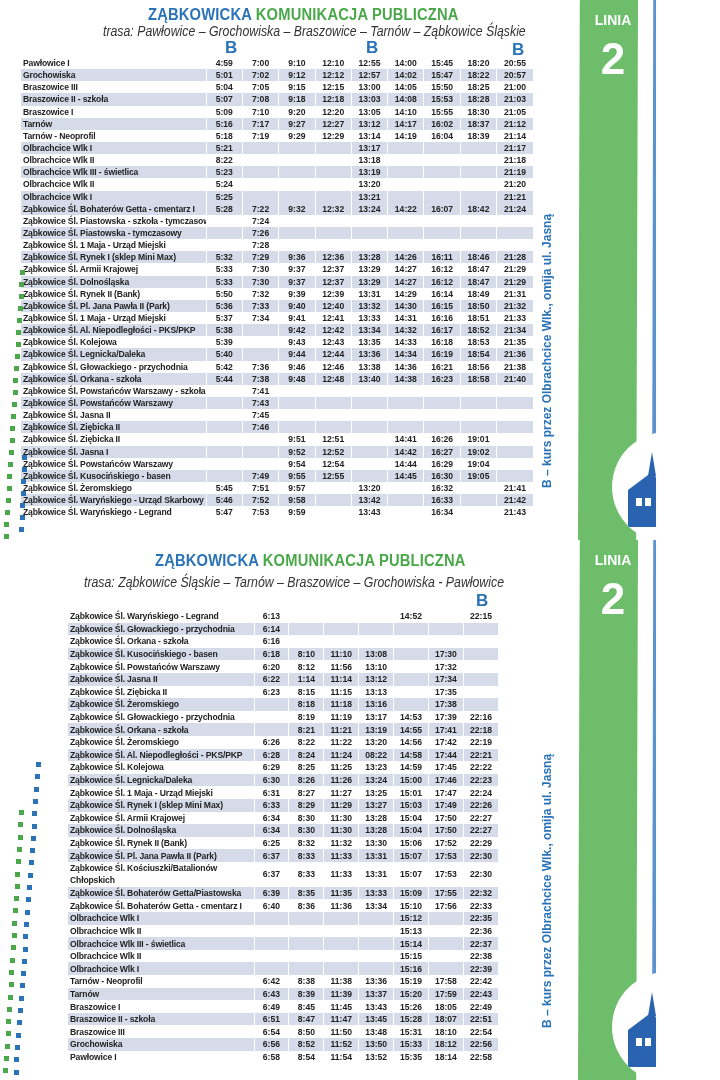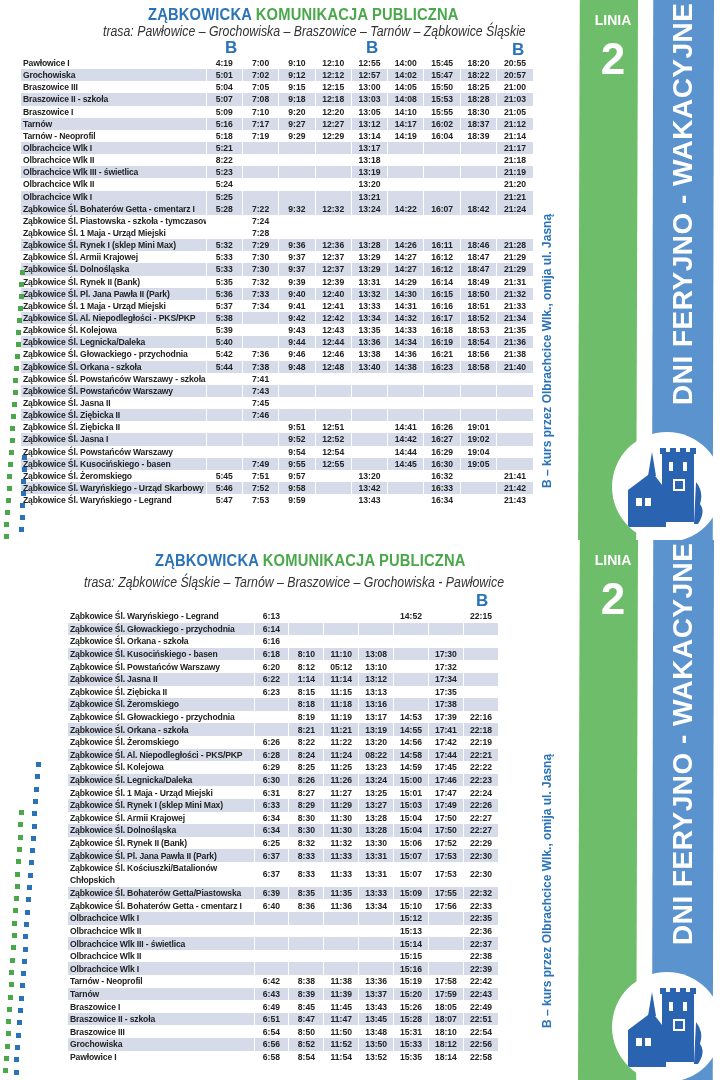--- a/index.html
+++ b/index.html
@@ -1,17 +1,17 @@
 <!DOCTYPE html>
 <html><head>
 <meta charset="utf-8">
 <style>
   html,body{margin:0;padding:0;background:#fff;}
   body{width:720px;height:1080px;position:relative;overflow:hidden;font-family:"Liberation Sans",sans-serif;}
-  .half{position:absolute;left:0;width:720px;height:540px;overflow:hidden;background:#fff;}
+  .half{position:absolute;left:0;width:656px;height:540px;overflow:hidden;background:#fff;}
   .half.top{top:0;}
   .half.bottom{top:540px;}
   .heading{position:absolute;font-family:"Liberation Sans",sans-serif;font-weight:bold;font-size:16px;letter-spacing:0.2px;white-space:nowrap;transform:scaleX(0.92);transform-origin:left top;}
   .heading .blue{color:#2a73b8;}
   .heading .green{color:#4aa84a;}
   .route{position:absolute;font-family:"Liberation Sans Narrow","Liberation Sans",sans-serif;font-style:italic;font-size:15px;color:#333;white-space:nowrap;transform:scaleX(0.82);transform-origin:left top;}
   .bmark{position:absolute;color:#2a73b8;font-weight:bold;font-size:17px;}
   table.tt{position:absolute;border-collapse:collapse;font-family:"Liberation Sans",sans-serif;font-weight:bold;font-size:8.6px;color:#222;table-layout:fixed;}
   table.tt td{padding:0;height:12.15px;line-height:12px;white-space:nowrap;overflow:hidden;}
   table.tt td.st{padding-left:2px;letter-spacing:-0.15px;}
@@ -44,21 +44,21 @@
   <div class="bmark" style="left:512px;top:40px;">B</div>
 
   <table class="tt" id="tt-top" style="left:21px;top:57px;width:512px;">
     <colgroup>
         <col style="width:185px">
         <col span="9" style="width:36.3px">
       </colgroup>
     <tbody>
         <tr>
           <td class="st">Pawłowice I</td>
-          <td class="tm">4:19</td>
+          <td class="tm">4:59</td>
           <td class="tm">7:00</td>
           <td class="tm">9:10</td>
           <td class="tm">12:10</td>
           <td class="tm">12:55</td>
           <td class="tm">14:00</td>
           <td class="tm">15:45</td>
           <td class="tm">18:20</td>
           <td class="tm">20:55</td>
         </tr>
         <tr class="sh">
@@ -210,20 +210,32 @@
           <td class="tm"></td>
           <td class="tm">7:24</td>
           <td class="tm"></td>
           <td class="tm"></td>
           <td class="tm"></td>
           <td class="tm"></td>
           <td class="tm"></td>
           <td class="tm"></td>
           <td class="tm"></td>
         </tr>
+        <tr class="sh">
+          <td class="st">Ząbkowice Śl. Piastowska - tymczasowy</td>
+          <td class="tm"></td>
+          <td class="tm">7:26</td>
+          <td class="tm"></td>
+          <td class="tm"></td>
+          <td class="tm"></td>
+          <td class="tm"></td>
+          <td class="tm"></td>
+          <td class="tm"></td>
+          <td class="tm"></td>
+        </tr>
         <tr>
           <td class="st">Ząbkowice Śl. 1 Maja - Urząd Miejski</td>
           <td class="tm"></td>
           <td class="tm">7:28</td>
           <td class="tm"></td>
           <td class="tm"></td>
           <td class="tm"></td>
           <td class="tm"></td>
           <td class="tm"></td>
           <td class="tm"></td>
@@ -260,21 +272,21 @@
           <td class="tm">9:37</td>
           <td class="tm">12:37</td>
           <td class="tm">13:29</td>
           <td class="tm">14:27</td>
           <td class="tm">16:12</td>
           <td class="tm">18:47</td>
           <td class="tm">21:29</td>
         </tr>
         <tr>
           <td class="st">Ząbkowice Śl. Rynek II (Bank)</td>
-          <td class="tm">5:35</td>
+          <td class="tm">5:50</td>
           <td class="tm">7:32</td>
           <td class="tm">9:39</td>
           <td class="tm">12:39</td>
           <td class="tm">13:31</td>
           <td class="tm">14:29</td>
           <td class="tm">16:14</td>
           <td class="tm">18:49</td>
           <td class="tm">21:31</td>
         </tr>
         <tr class="sh">
@@ -606,21 +618,21 @@
           <td class="tm">11:10</td>
           <td class="tm">13:08</td>
           <td class="tm"></td>
           <td class="tm">17:30</td>
           <td class="tm"></td>
         </tr>
         <tr>
           <td class="st">Ząbkowice Śl. Powstańców Warszawy</td>
           <td class="tm">6:20</td>
           <td class="tm">8:12</td>
-          <td class="tm">05:12</td>
+          <td class="tm">11:56</td>
           <td class="tm">13:10</td>
           <td class="tm"></td>
           <td class="tm">17:32</td>
           <td class="tm"></td>
         </tr>
         <tr class="sh">
           <td class="st">Ząbkowice Śl. Jasna II</td>
           <td class="tm">6:22</td>
           <td class="tm">1:14</td>
           <td class="tm">11:14</td>

